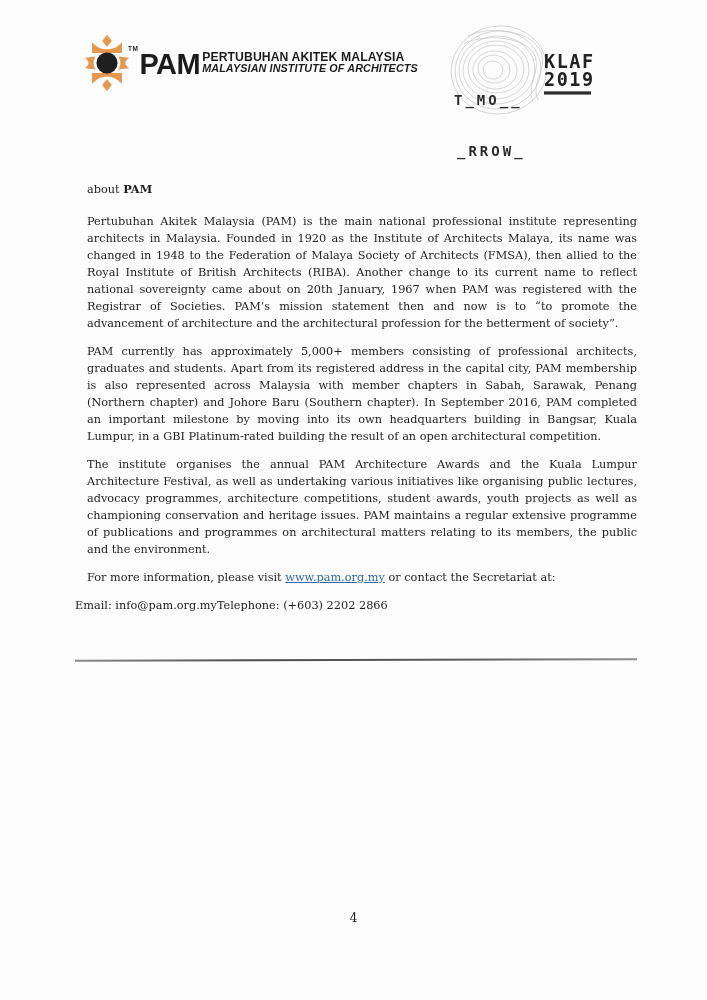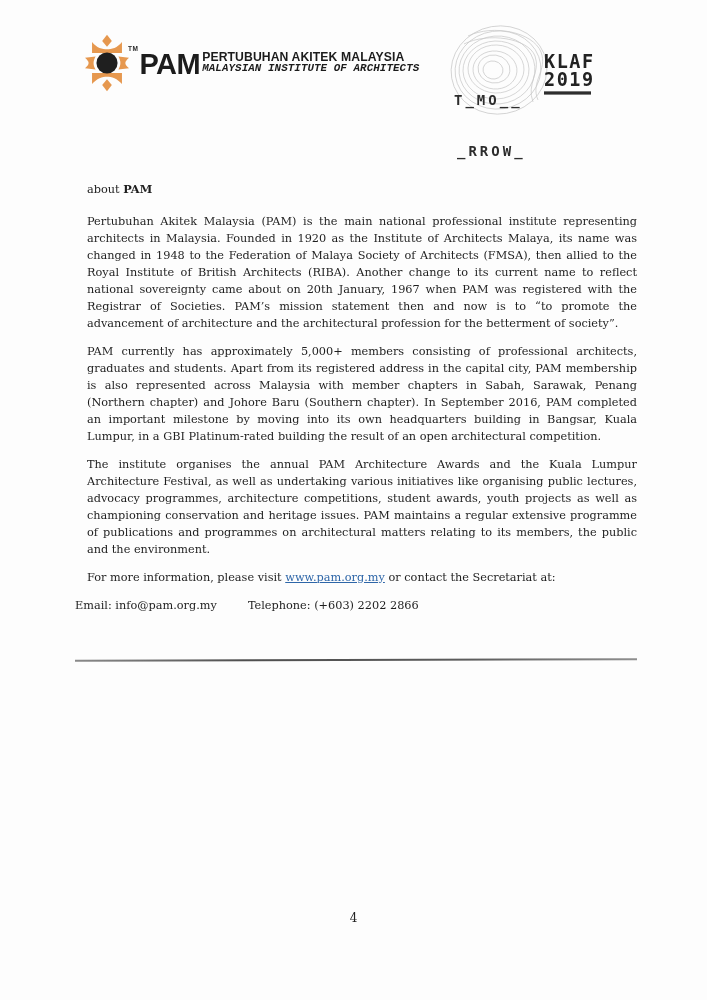--- a/index.html
+++ b/index.html
@@ -14,21 +14,21 @@
   
   .pam-logo { position:absolute; left:85px; top:31px; display:flex; align-items:flex-start; }
   .pam-star { width:44px; height:64px; display:block; }
   .tm-mark { font-family:"Liberation Sans",sans-serif; font-size:6.5px; font-weight:bold; color:#2a2a2a; margin:14px 1px 0 -1px; letter-spacing:0.5px; }
   .pam-word {
     font-family:"Liberation Sans",sans-serif; font-weight:bold; font-size:29px;
     letter-spacing:-0.5px; color:#1c1c1c; line-height:1; margin-top:19px;
   }
   .pam-titles { margin:21px 0 12px 2px; font-family:"Liberation Sans",sans-serif; color:#1c1c1c; }
   .pam-title-1 { font-size:12.2px; font-weight:bold; letter-spacing:0.1px; line-height:11px; }
-  .pam-title-2 { font-size:10.8px; font-weight:bold; font-style:italic; letter-spacing:0.1px; line-height:11px;font-family:Liberation Mono, monospace; }
+  .pam-title-2 { font-size:10.8px; font-weight:bold; font-style:italic; letter-spacing:0.1px; line-height:11px; }
 
   
   .klaf-logo { position:absolute; left:438px; top:22px; width:200px; height:100px; }
   .contour { position:absolute; left:0; top:0; width:125px; height:98px; }
   .tmo {
     position:absolute; left:16px; top:36px;
     font-family:"DejaVu Sans Mono","Liberation Mono",monospace;
     font-weight:bold; font-size:14px; line-height:17px; color:#2d2d2d; letter-spacing:3px;
     white-space:pre;
   }
@@ -41,21 +41,21 @@
   }
   .klaf-tagline { width:47px; height:3px; background:#2e2e2e; margin-top:3px; }
 
   
   .doc { position:absolute; left:75px; top:181px; width:562px; font-size:11.3px; line-height:17px; }
   .doc p { text-align:justify; margin:0 0 11px 12px; }
   .doc .heading { text-align:left; margin-bottom:15px; }
   .doc .heading b { font-weight:bold; }
   .doc a.site-link { color:#2e66a8; text-decoration:underline; cursor:pointer; }
   .contact div { line-height:17px; }
-  .contact .email-span { display:inline-block; margin-right:31px; }
+  .contact .email-span { display:inline-block; }
 
   .rule {
     position:absolute; left:75px; top:659px; width:562px; height:2px;
     background:linear-gradient(90deg,#8a8a8a,#4f4f4f 30%,#5c5c5c 70%,#8f8f8f);
     transform:rotate(-0.15deg);
   }
   .page-number { position:absolute; left:0; top:911px; width:707px; text-align:center; font-size:12px; color:#222; }
 </style>
 </head>
 <body>

